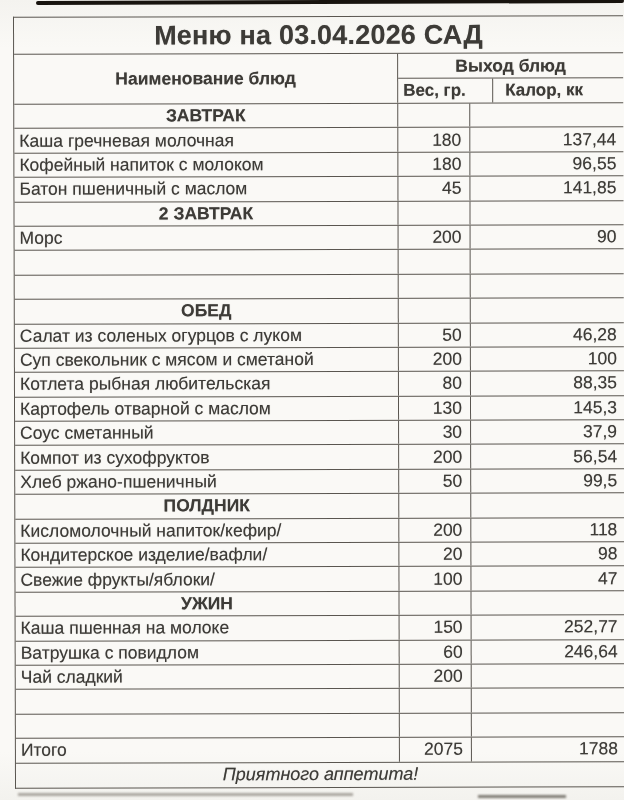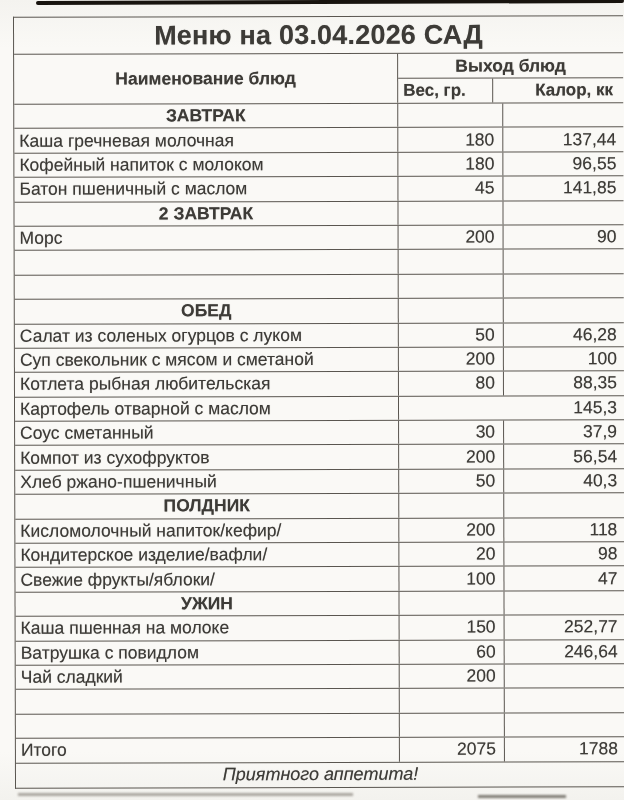--- a/index.html
+++ b/index.html
@@ -27,28 +27,28 @@
     text-shadow:0 0 .7px rgba(61,59,55,.5);
   }
   .title-row{height:37px;display:flex;align-items:center;justify-content:center;
     font-size:27px;font-weight:bold;border-bottom:1.4px solid var(--line);letter-spacing:.2px;}
   .head{display:flex;border-bottom:1.4px solid var(--line);}
   .head-name{width:384px;border-right:1.4px solid var(--line);display:flex;
     align-items:center;justify-content:center;font-weight:bold;font-size:17.5px;}
   .head-right{flex:1;display:flex;flex-direction:column;}
   .head-group{height:25px;border-bottom:1.4px solid var(--line);display:flex;
     align-items:center;justify-content:center;font-weight:bold;font-size:17.5px;}
-  .head-sub{height:24px;display:flex;gap:36px;}
+  .head-sub{height:24px;display:flex;}
   .head-weight{width:95px;border-right:1.4px solid var(--line);display:flex;
     align-items:center;padding-left:5px;font-weight:bold;font-size:17px;}
-  .head-cal{flex:1;display:flex;align-items:center;padding-left:6px;font-weight:bold;font-size:17px;}
+  .head-cal{flex:1;display:flex;align-items:center;padding-left:12px;font-weight:bold;font-size:17px;}
   .row{display:flex;height:24.4px;border-bottom:1.2px solid var(--line);font-size:17.5px;}
   .c-name{width:384px;border-right:1.2px solid var(--line);display:flex;
     align-items:center;padding-left:5px;overflow:hidden;white-space:nowrap;}
-  .c-weight{width:105px;border-right:1.2px solid var(--line);display:flex;
+  .c-weight{width:72px;border-right:1.2px solid var(--line);display:flex;
     align-items:center;justify-content:flex-end;padding-right:8px;}
   .c-cal{flex:1;display:flex;align-items:center;justify-content:flex-end;padding-right:7px;}
   .row.section .c-name{justify-content:center;font-weight:bold;padding-left:0;}
   .footer-row{height:24px;display:flex;align-items:center;justify-content:center;
     font-style:italic;font-size:18px;}
   .scan-bottom-a{position:absolute;left:18px;top:793px;width:335px;height:2.5px;
     background:#aaa69f;filter:blur(1.2px);}
   .scan-bottom-b{position:absolute;left:478px;top:795px;width:88px;height:2.5px;
     background:#807c75;filter:blur(.9px);}
 </style>
@@ -127,36 +127,37 @@
         <div class="c-weight">200</div>
         <div class="c-cal">100</div>
       </div>
       <div class="row dish">
         <div class="c-name">Котлета рыбная любительская</div>
         <div class="c-weight">80</div>
         <div class="c-cal">88,35</div>
       </div>
       <div class="row dish">
         <div class="c-name">Картофель отварной с маслом</div>
+        <div class="c-weight">130</div>
         <div class="c-cal">145,3</div>
       </div>
       <div class="row dish">
         <div class="c-name">Соус сметанный</div>
         <div class="c-weight">30</div>
         <div class="c-cal">37,9</div>
       </div>
       <div class="row dish">
         <div class="c-name">Компот из сухофруктов</div>
         <div class="c-weight">200</div>
         <div class="c-cal">56,54</div>
       </div>
       <div class="row dish">
         <div class="c-name">Хлеб ржано-пшеничный</div>
         <div class="c-weight">50</div>
-        <div class="c-cal">40,3</div>
+        <div class="c-cal">99,5</div>
       </div>
       <div class="row section">
         <div class="c-name">ПОЛДНИК</div>
         <div class="c-weight"></div>
         <div class="c-cal"></div>
       </div>
       <div class="row dish">
         <div class="c-name">Кисломолочный напиток/кефир/</div>
         <div class="c-weight">200</div>
         <div class="c-cal">118</div>

